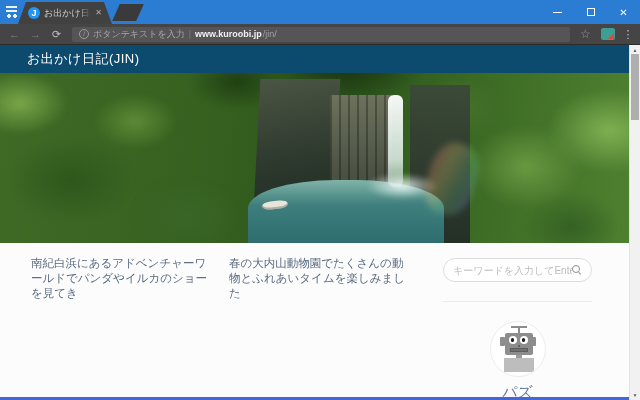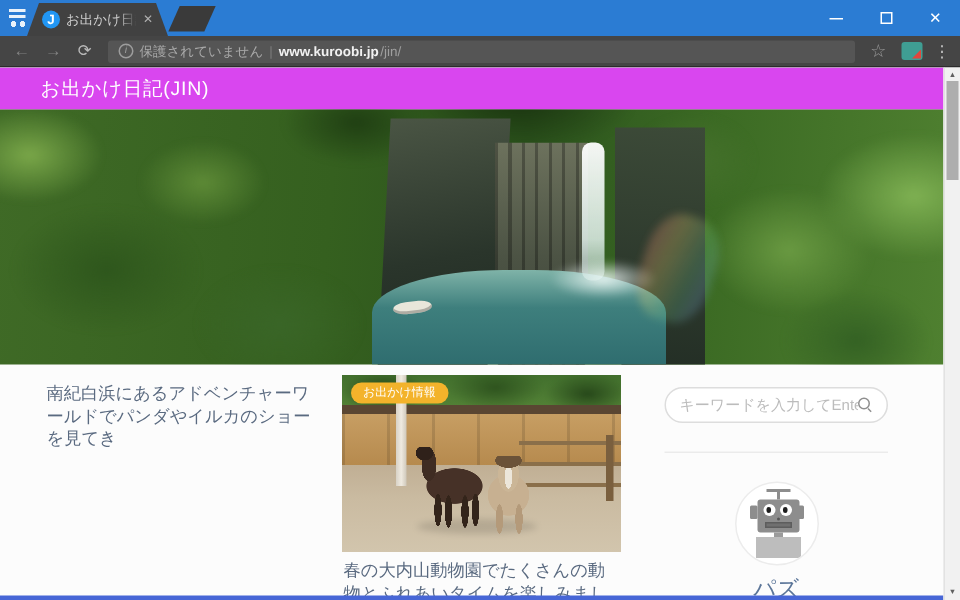--- a/index.html
+++ b/index.html
@@ -45,21 +45,21 @@
   .url-path { color:#9f9f9f; white-space:nowrap; margin-left:-3px; }
   .star { font-size:12px; color:#9a9a9a; }
   .ext-icon { position:relative; width:14px; height:12px; background:#3f9e93; border-radius:2px; margin:0 5px; }
   .ext-arrow { position:absolute; right:1px; bottom:1px; width:0; height:0;
     border-left:6px solid transparent; border-bottom:6px solid #e2463c; }
   .menu-dots { font-size:11px; color:#c4c4c4; width:16px; text-align:center; }
 
   
   .viewport { position:absolute; top:45px; left:0; right:0; bottom:0; background:#fcfcfc; overflow:hidden; }
 
-  .site-header { position:absolute; top:0; left:0; width:629px; height:28px; background:#d946ef;
+  .site-header { position:absolute; top:0; left:0; width:629px; height:28px; background:#0c4a6e;
     display:flex; align-items:center; padding-left:27px; }
   .site-title { color:#fff; font-size:13px; font-weight:normal; letter-spacing:.5px; }
 
   
   .hero { position:absolute; top:28px; left:0; width:629px; height:170px; overflow:hidden;
     background:linear-gradient(95deg,#3f6a26,#35601f 35%,#2c541d 55%,#3c6b24 75%,#4f8030); }
   .hero * { position:absolute; }
   .h-texture { inset:-6px; filter:blur(2px);
     background-image:
       radial-gradient(70px 45px at 4% 20%, rgba(125,170,75,.95), rgba(125,170,75,0) 70%),
@@ -249,21 +249,21 @@
       <span>✕</span>
     </div>
   </div>
 
   <div class="toolbar">
     <span class="nav-btn">←</span>
     <span class="nav-btn">→</span>
     <span class="nav-btn bright">⟳</span>
     <div class="omnibox">
       <span class="info-icon">i</span>
-      <span class="sec-text">保護されていません</span>
+      <span class="sec-text">ボタンテキストを入力</span>
       <span class="url-sep">|</span>
       <span class="url-host">www.kuroobi.jp</span>
       <span class="url-path">/jin/</span>
     </div>
     <span class="nav-btn star">☆</span>
     <span class="ext-icon">
         <span class="ext-arrow"></span>
       </span>
     <span class="menu-dots">⋮</span>
   </div>
@@ -284,33 +284,20 @@
       <div class="h-mist"></div>
       <div class="h-rainbow"></div>
       <div class="h-boat"></div>
     </div>
 
     <article class="card card-1">
       <h2 class="card-title">南紀白浜にあるアドベンチャーワールドでパンダやイルカのショーを見てき</h2>
     </article>
 
     <article class="card card-2">
-      <div class="thumb">
-        <div class="pony-scene"></div>
-        <div class="q-trees"></div>
-        <div class="q-roof"></div>
-        <div class="q-building"></div>
-        <div class="q-fence"></div>
-        <div class="q-fence-post"></div>
-        <div class="q-pole"></div>
-        <div class="q-shadow"></div>
-        <div class="q-pony-a"></div>
-        <div class="q-pony-b"></div>
-        <span class="badge">お出かけ情報</span>
-      </div>
       <h2 class="card-title">春の大内山動物園でたくさんの動物とふれあいタイムを楽しみました</h2>
     </article>
 
     <div class="search-box">
       <input class="search-input" placeholder="キーワードを入力してEnter" style="">
       <span class="mag"></span>
     </div>
     <div class="sidebar-divider"></div>
 
     <div class="profile">

